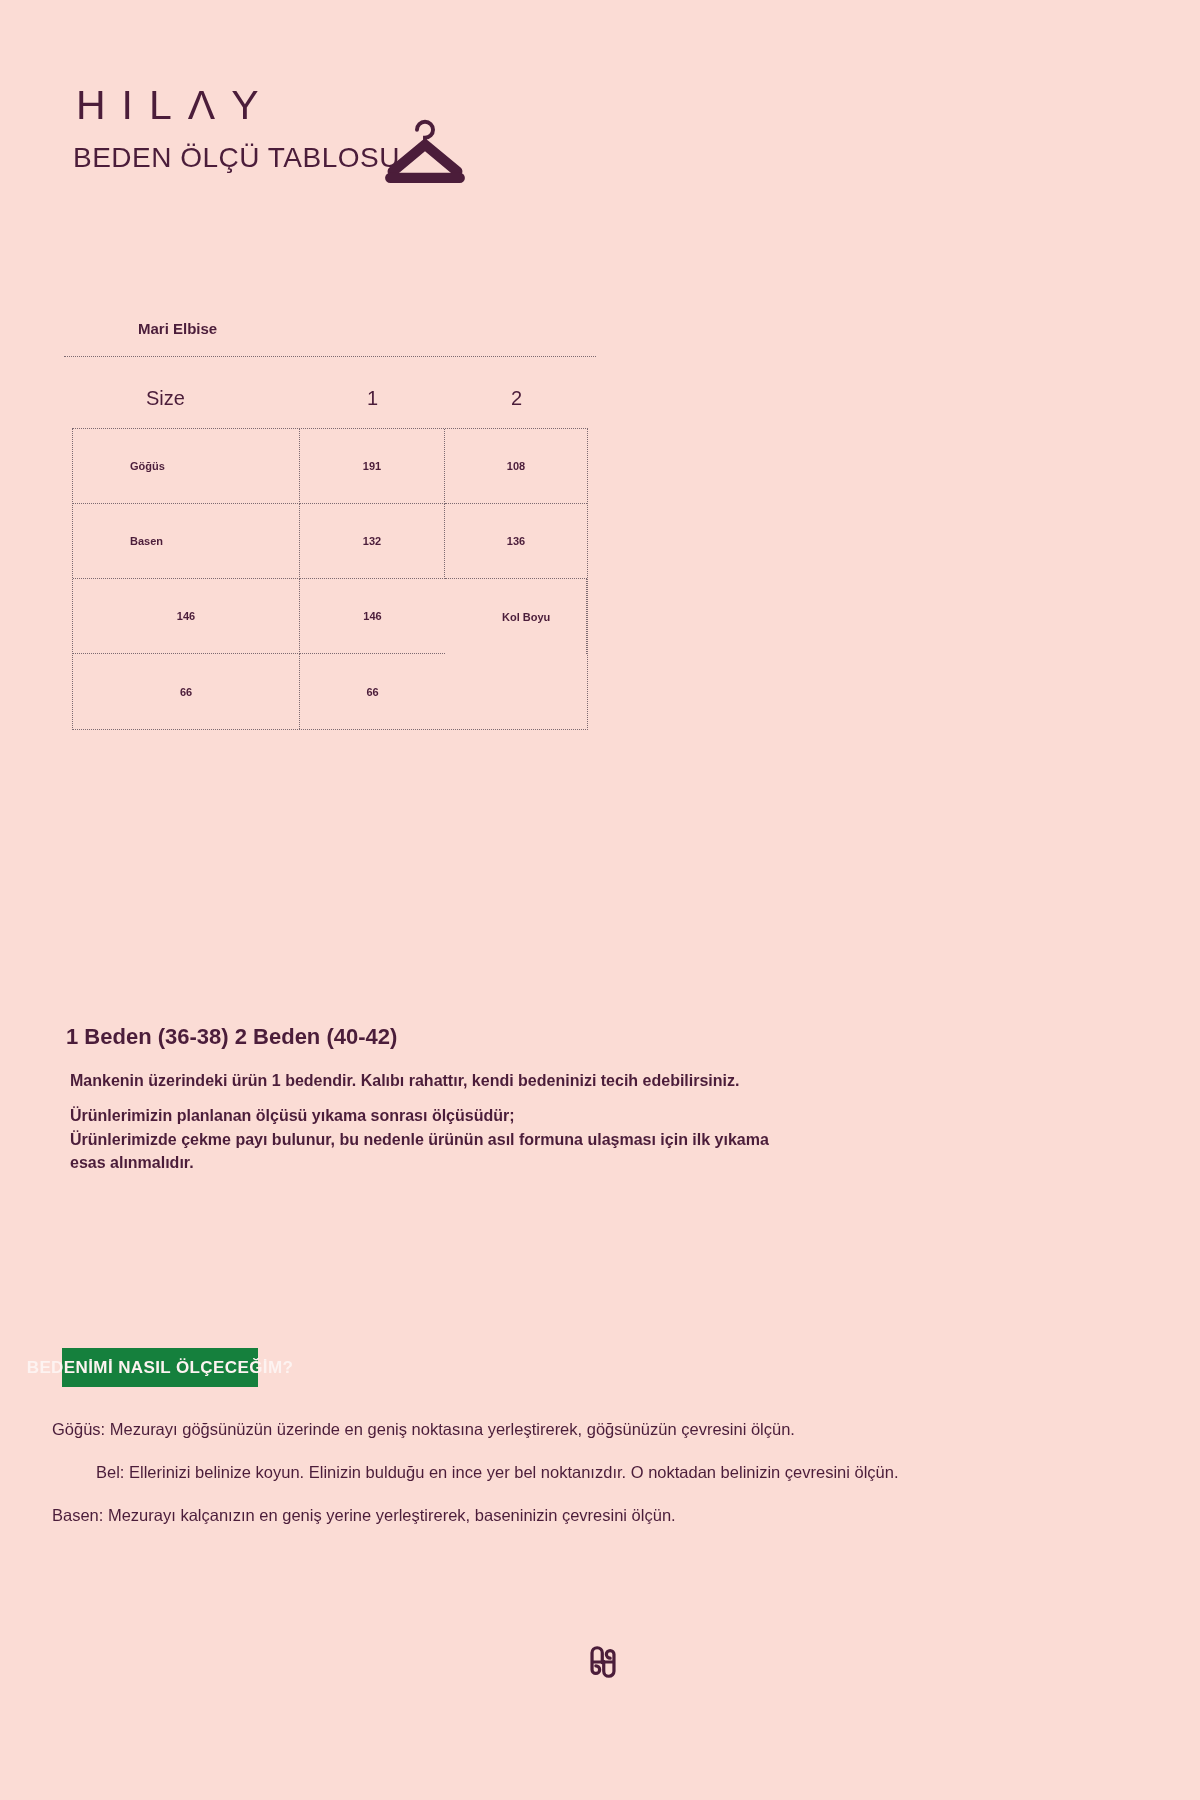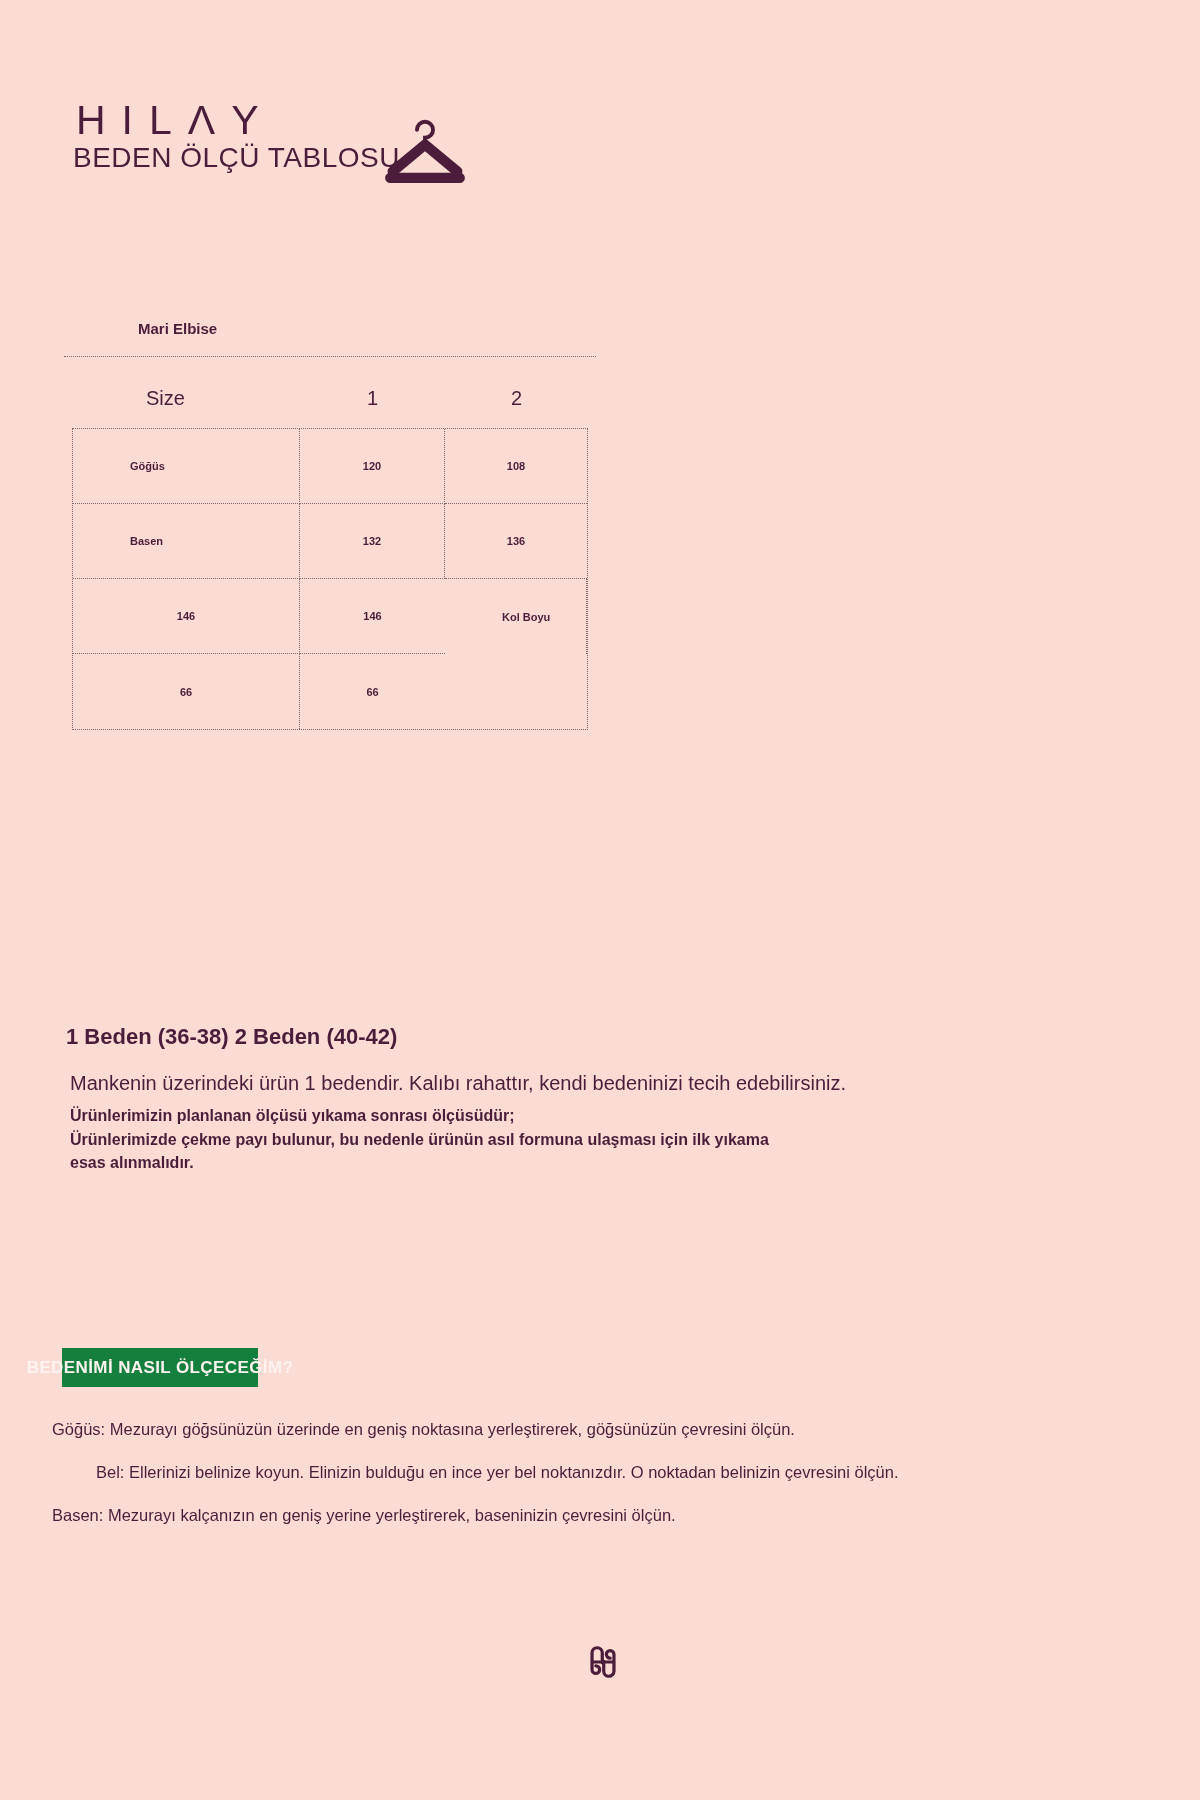--- a/index.html
+++ b/index.html
@@ -10,21 +10,21 @@
     height: 1800px;
     background: #fbdcd5;
     font-family: "Liberation Sans", sans-serif;
     color: #4b1d3a;
     overflow: hidden;
   }
   
   .brand-logo {
     position: absolute; left: 76px; top: 82px;
     font-size: 41px; font-weight: 500; letter-spacing: 16px;
-    color: #4b1d3a; white-space: nowrap; margin-top: 15px;
+    color: #4b1d3a; white-space: nowrap;
   }
   .brand-subtitle {
     position: absolute; left: 73px; top: 142px;
     font-size: 28px; font-weight: 500; letter-spacing: 0.5px;
     color: #4b1d3a; white-space: nowrap;
   }
   .hanger { position: absolute; left: 378px; top: 110px; }
   
   .product-title {
     position: absolute; left: 138px; top: 320px;
@@ -57,21 +57,21 @@
   .chart-table .row4 { border-bottom: none; }
   .chart-table .label { font-weight: 700; padding-left: 57px; }
   .chart-table .value { justify-content: center; font-weight: 600; }
   
   .size-legend {
     position: absolute; left: 66px; top: 1024px;
     font-size: 22px; font-weight: 700; white-space: nowrap;
   }
   .fit-note {
     position: absolute; left: 70px; top: 1072px;
-    font-size: 20px; font-weight: 400; white-space: nowrap;
+    font-size: 16px; font-weight: 700; white-space: nowrap;
   }
   .wash-note {
     position: absolute; left: 70px; top: 1104px;
     font-size: 16px; font-weight: 600;
     line-height: 23.5px; white-space: pre-line; width: 1060px;
   }
   
   .measure-heading {
     position: absolute; left: 62px; top: 1348px;
     width: 196px; height: 39px;
@@ -110,21 +110,21 @@
   <div class="title-rule"></div>
 
   <div class="chart-header">
     <div class="size-label">Size</div>
     <div class="size-col">1</div>
     <div class="size-col">2</div>
   </div>
 
   <div class="chart-table">
     <div class="cell c1 label row1">Göğüs</div>
-    <div class="cell c2 value row1">120</div>
+    <div class="cell c2 value row1">191</div>
     <div class="cell c3 value row1">108</div>
 
     <div class="cell c1 label row2">Basen</div>
     <div class="cell c2 value row2">132</div>
     <div class="cell c3 value row2">136</div>
 
     <div class="cell c2 value row3">146</div>
     <div class="cell c3 value row3">146</div>
 
     <div class="cell c1 label row4">Kol Boyu</div>

